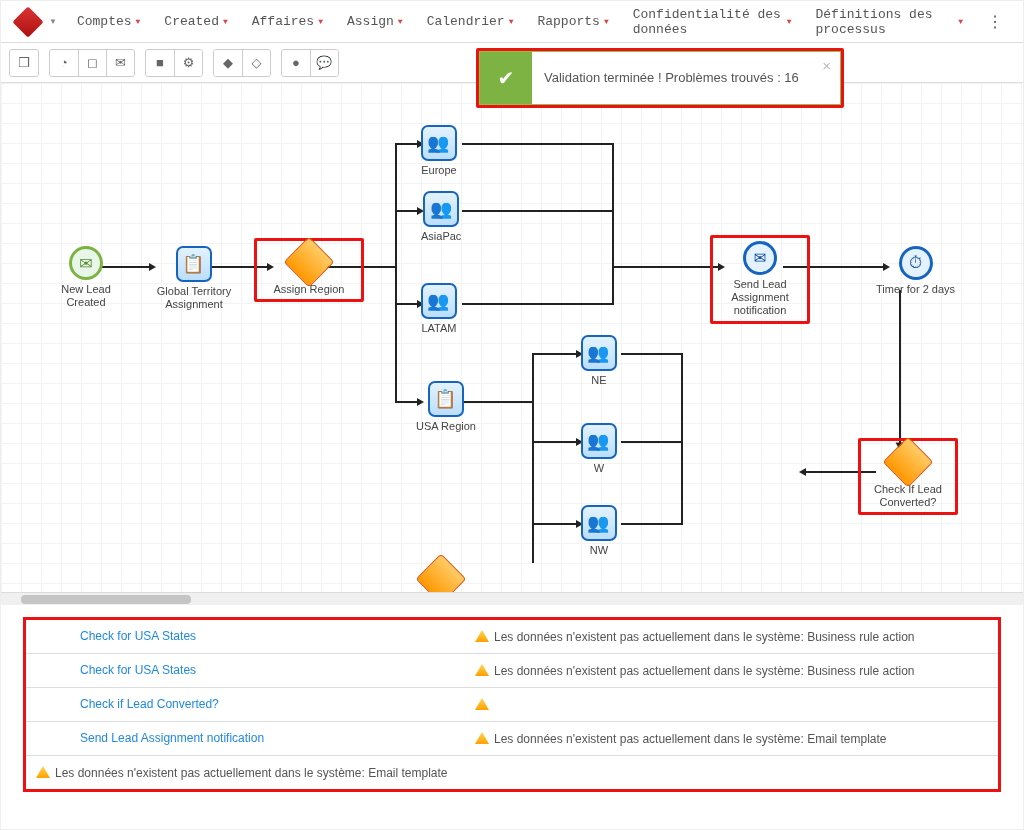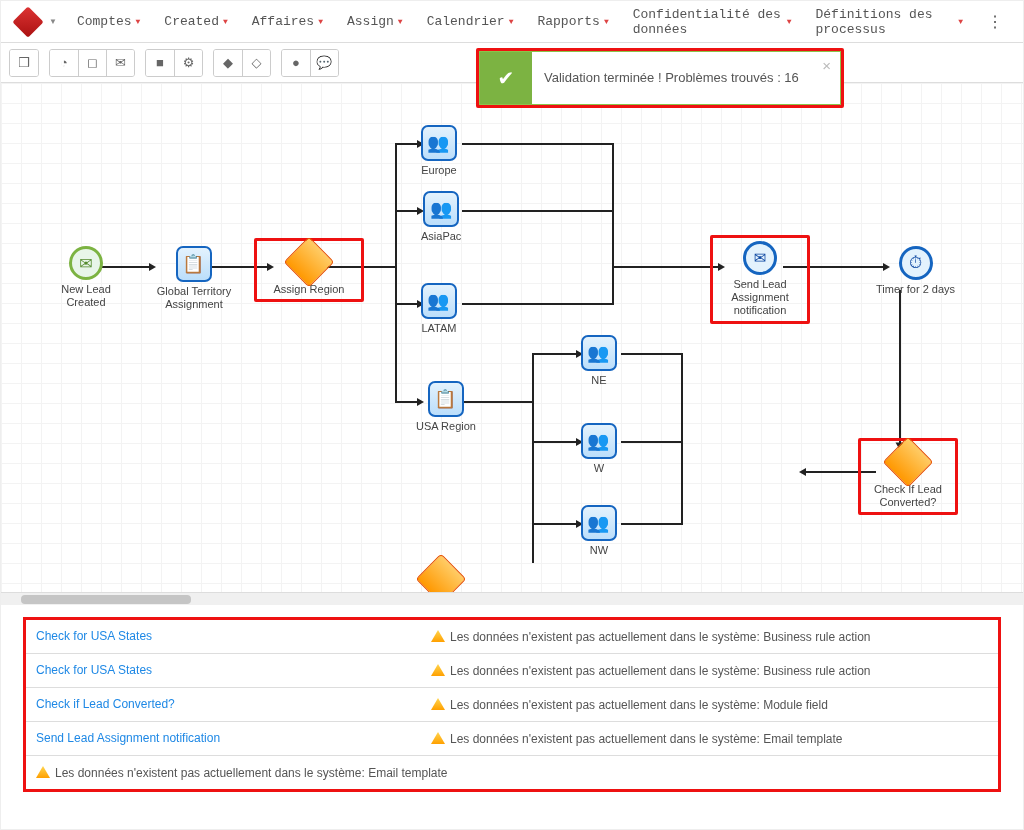--- a/index.html
+++ b/index.html
@@ -49,21 +49,21 @@
 
 .ln { position: absolute; background: #222; }
 .arr { position: absolute; width: 0; height: 0; border-style: solid; }
 .arr-r { border-width: 4px 0 4px 7px; border-color: transparent transparent transparent #222; }
 .arr-l { border-width: 4px 7px 4px 0; border-color: transparent #222 transparent transparent; }
 
 
 .vlist-wrap { border: 3px solid #e11; margin: 12px 22px 0; }
 .vrow { display: flex; border-bottom: 1px solid #ddd; padding: 9px 10px; font-size: 12px; }
 .vrow:last-child { border-bottom: none; }
-.vlink { width: 395px; color: #1e88e5; cursor: pointer; }
+.vlink { width: 395px; color: #1e88e5; cursor: pointer; margin-left: 44px; }
 .vmsg { flex: 1; color: #555; }
 .warn { display:inline-block; width:14px; height:12px; background: linear-gradient(#ffd54f,#ffa000); clip-path: polygon(50% 0, 100% 100%, 0 100%); margin-right:5px; position:relative; top:1px; }
 </style>
 </head>
 <body>
 
 <div class="container">
 
   <div class="topnav">
     <div class="logo-wrap">
@@ -255,21 +255,21 @@
     <div class="vrow">
       <div class="vlink">Check for USA States</div>
       <div class="vmsg"><span class="warn"></span><span>Les données n'existent pas actuellement dans le système: Business rule action</span></div>
     </div>
     <div class="vrow">
       <div class="vlink">Check for USA States</div>
       <div class="vmsg"><span class="warn"></span><span>Les données n'existent pas actuellement dans le système: Business rule action</span></div>
     </div>
     <div class="vrow">
       <div class="vlink">Check if Lead Converted?</div>
-      <div class="vmsg"><span class="warn"></span><span>Les données n'existent pas actuellement dans le système: Module field</span></div>
+      <div class="vmsg"><span class="warn"></span></div>
     </div>
     <div class="vrow">
       <div class="vlink">Send Lead Assignment notification</div>
       <div class="vmsg"><span class="warn"></span><span>Les données n'existent pas actuellement dans le système: Email template</span></div>
     </div>
     <div class="vrow">
       <div class="vmsg"><span class="warn"></span><span>Les données n'existent pas actuellement dans le système: Email template</span></div>
     </div>
   </div>
 

